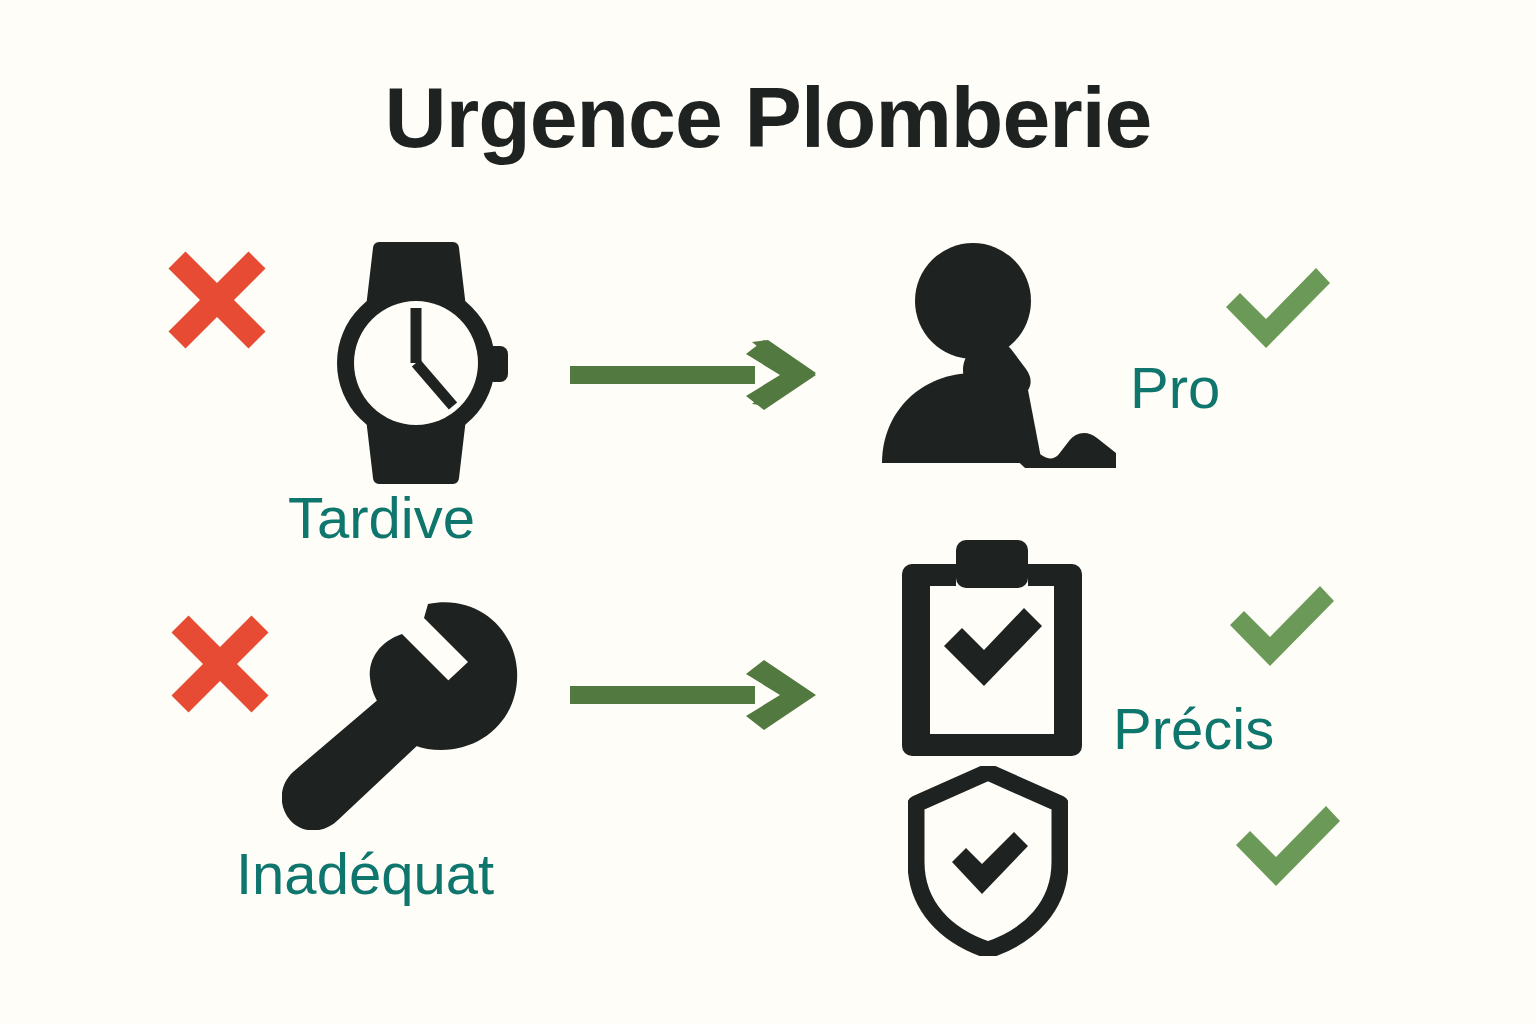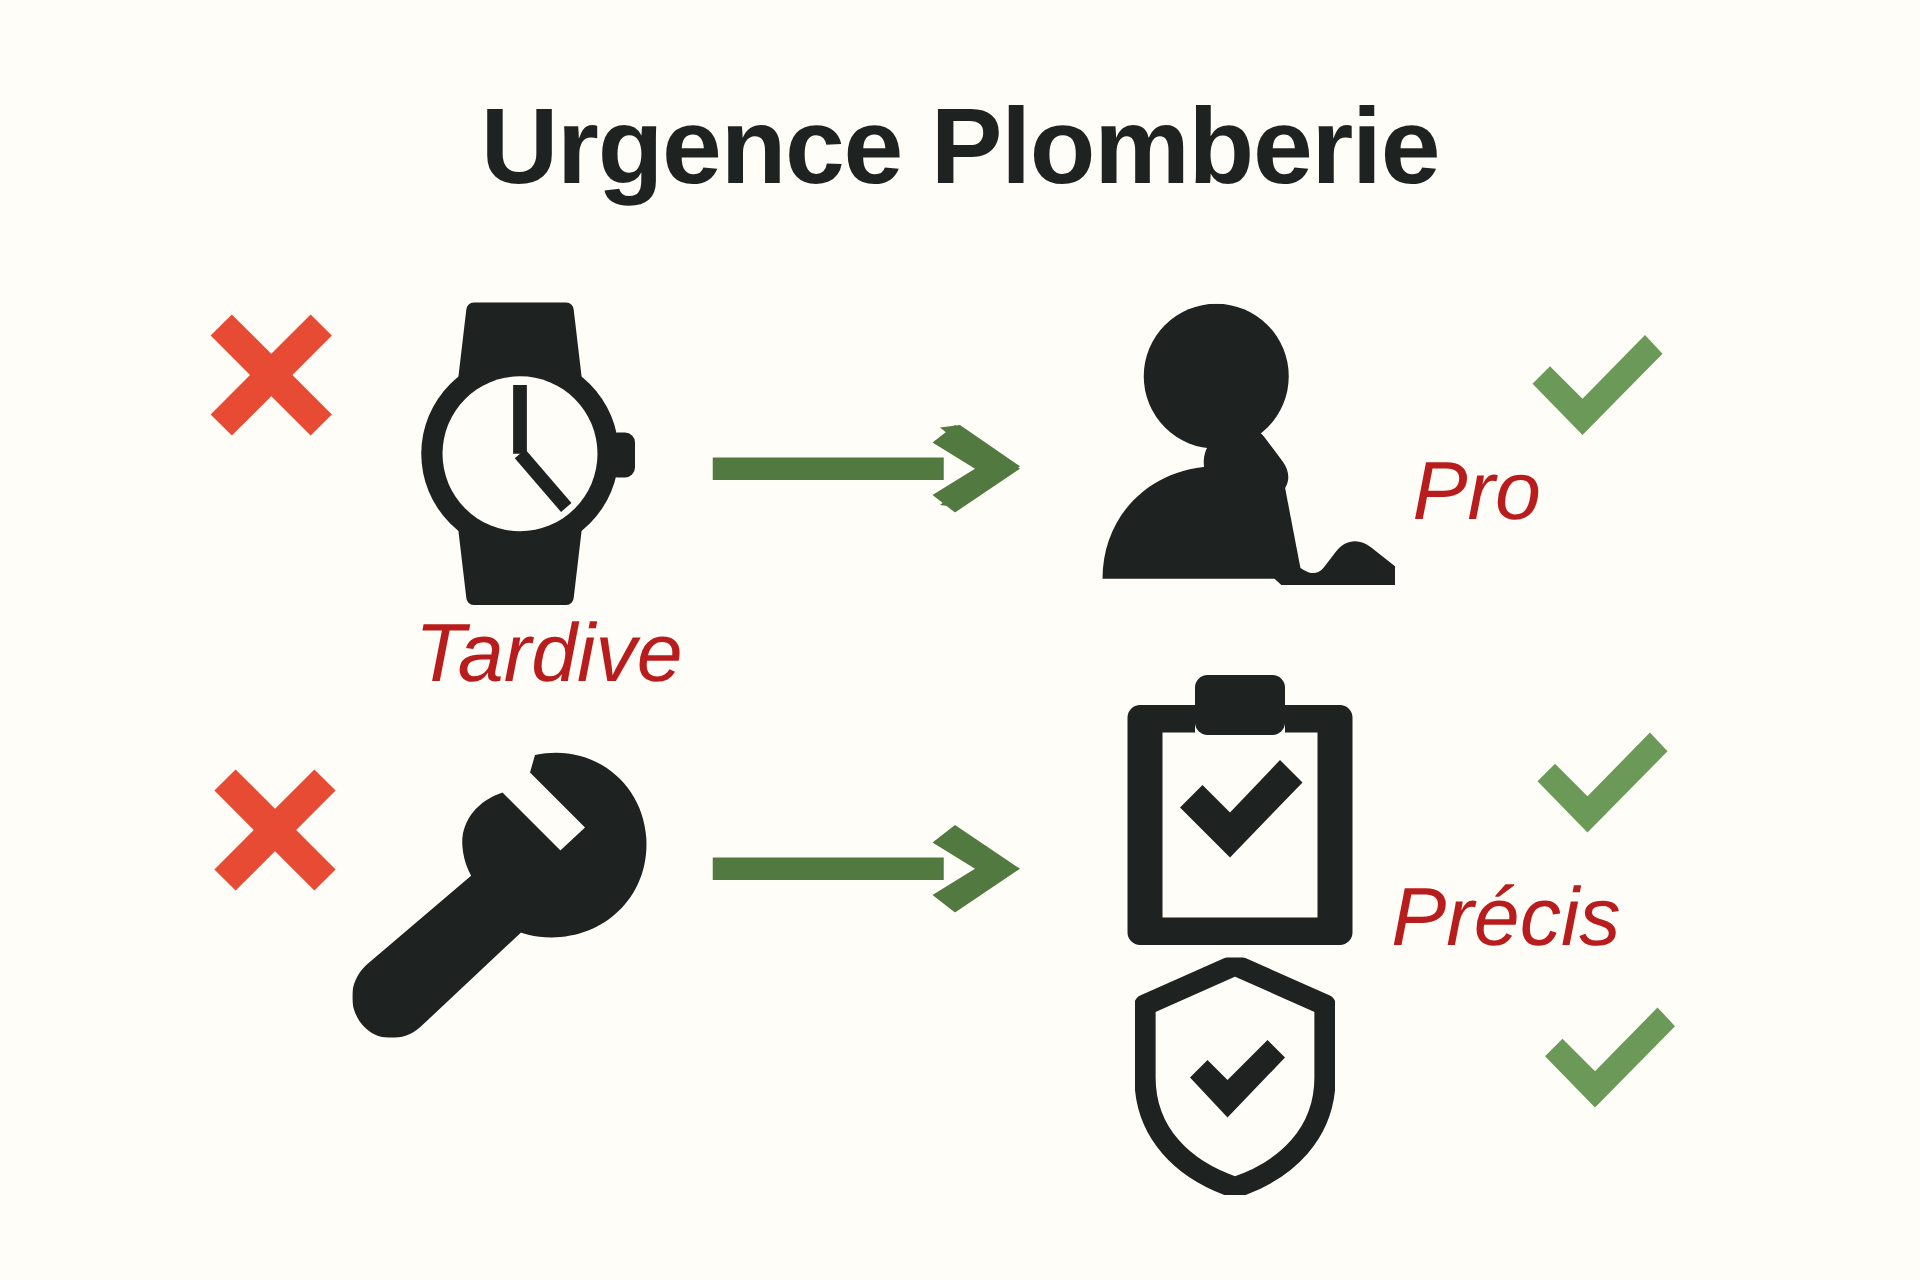--- a/index.html
+++ b/index.html
@@ -32,27 +32,26 @@
     font-weight: bold;
     letter-spacing: -1px;
     color: #1E2221;
     line-height: 1;
     white-space: nowrap;
   }
 
   
   .label {
     position: absolute;
-    color: #b91c1c;
-    font-size: 66px;
+    color: #0f766e;
+    font-size: 58px;
     line-height: 1;
     white-space: nowrap;
-    font-style: italic;
-  }
-  .label-tardive   { left: 288px; top: 489px; margin-left: 44px; }
+  }
+  .label-tardive   { left: 288px; top: 489px; }
   .label-inadequat { left: 236px; top: 845px; }
   .label-pro       { left: 1130px; top: 359px; }
   .label-precis    { left: 1113px; top: 688px; margin-top: 12px; }
   .label-certifie  { left: 1095px; top: 890px; }
 
   
   .icon-x-1      { left: 165px; top: 248px; }
   .icon-x-2      { left: 168px; top: 612px; }
   .icon-watch    { left: 318px; top: 238px; }
   .icon-wrench   { left: 282px; top: 600px; }
@@ -166,20 +165,21 @@
 
         <path d="M104 108
                  L146 150
                  L48 242
                  C34 256 12 256 0 242
                  C-12 228 -11 207 3 194 Z" transform="translate(8,-22)"></path>
       </g>
     </svg>
   </div>
 
+  <div class="label label-inadequat">Inadéquat</div>
 
   <div class="abs icon-arrow-2">
     <svg width="250" height="70" viewBox="0 0 250 70">
       <rect x="0" y="26" width="185" height="18" fill="#52793F"></rect>
       <path d="M194 0 l52 35 l-52 35 l-18 -14 l34 -21 l-34 -21 z" fill="#52793F"></path>
     </svg>
   </div>
 
   <div class="abs icon-clip">
     <svg width="196" height="222" viewBox="0 0 196 222">

